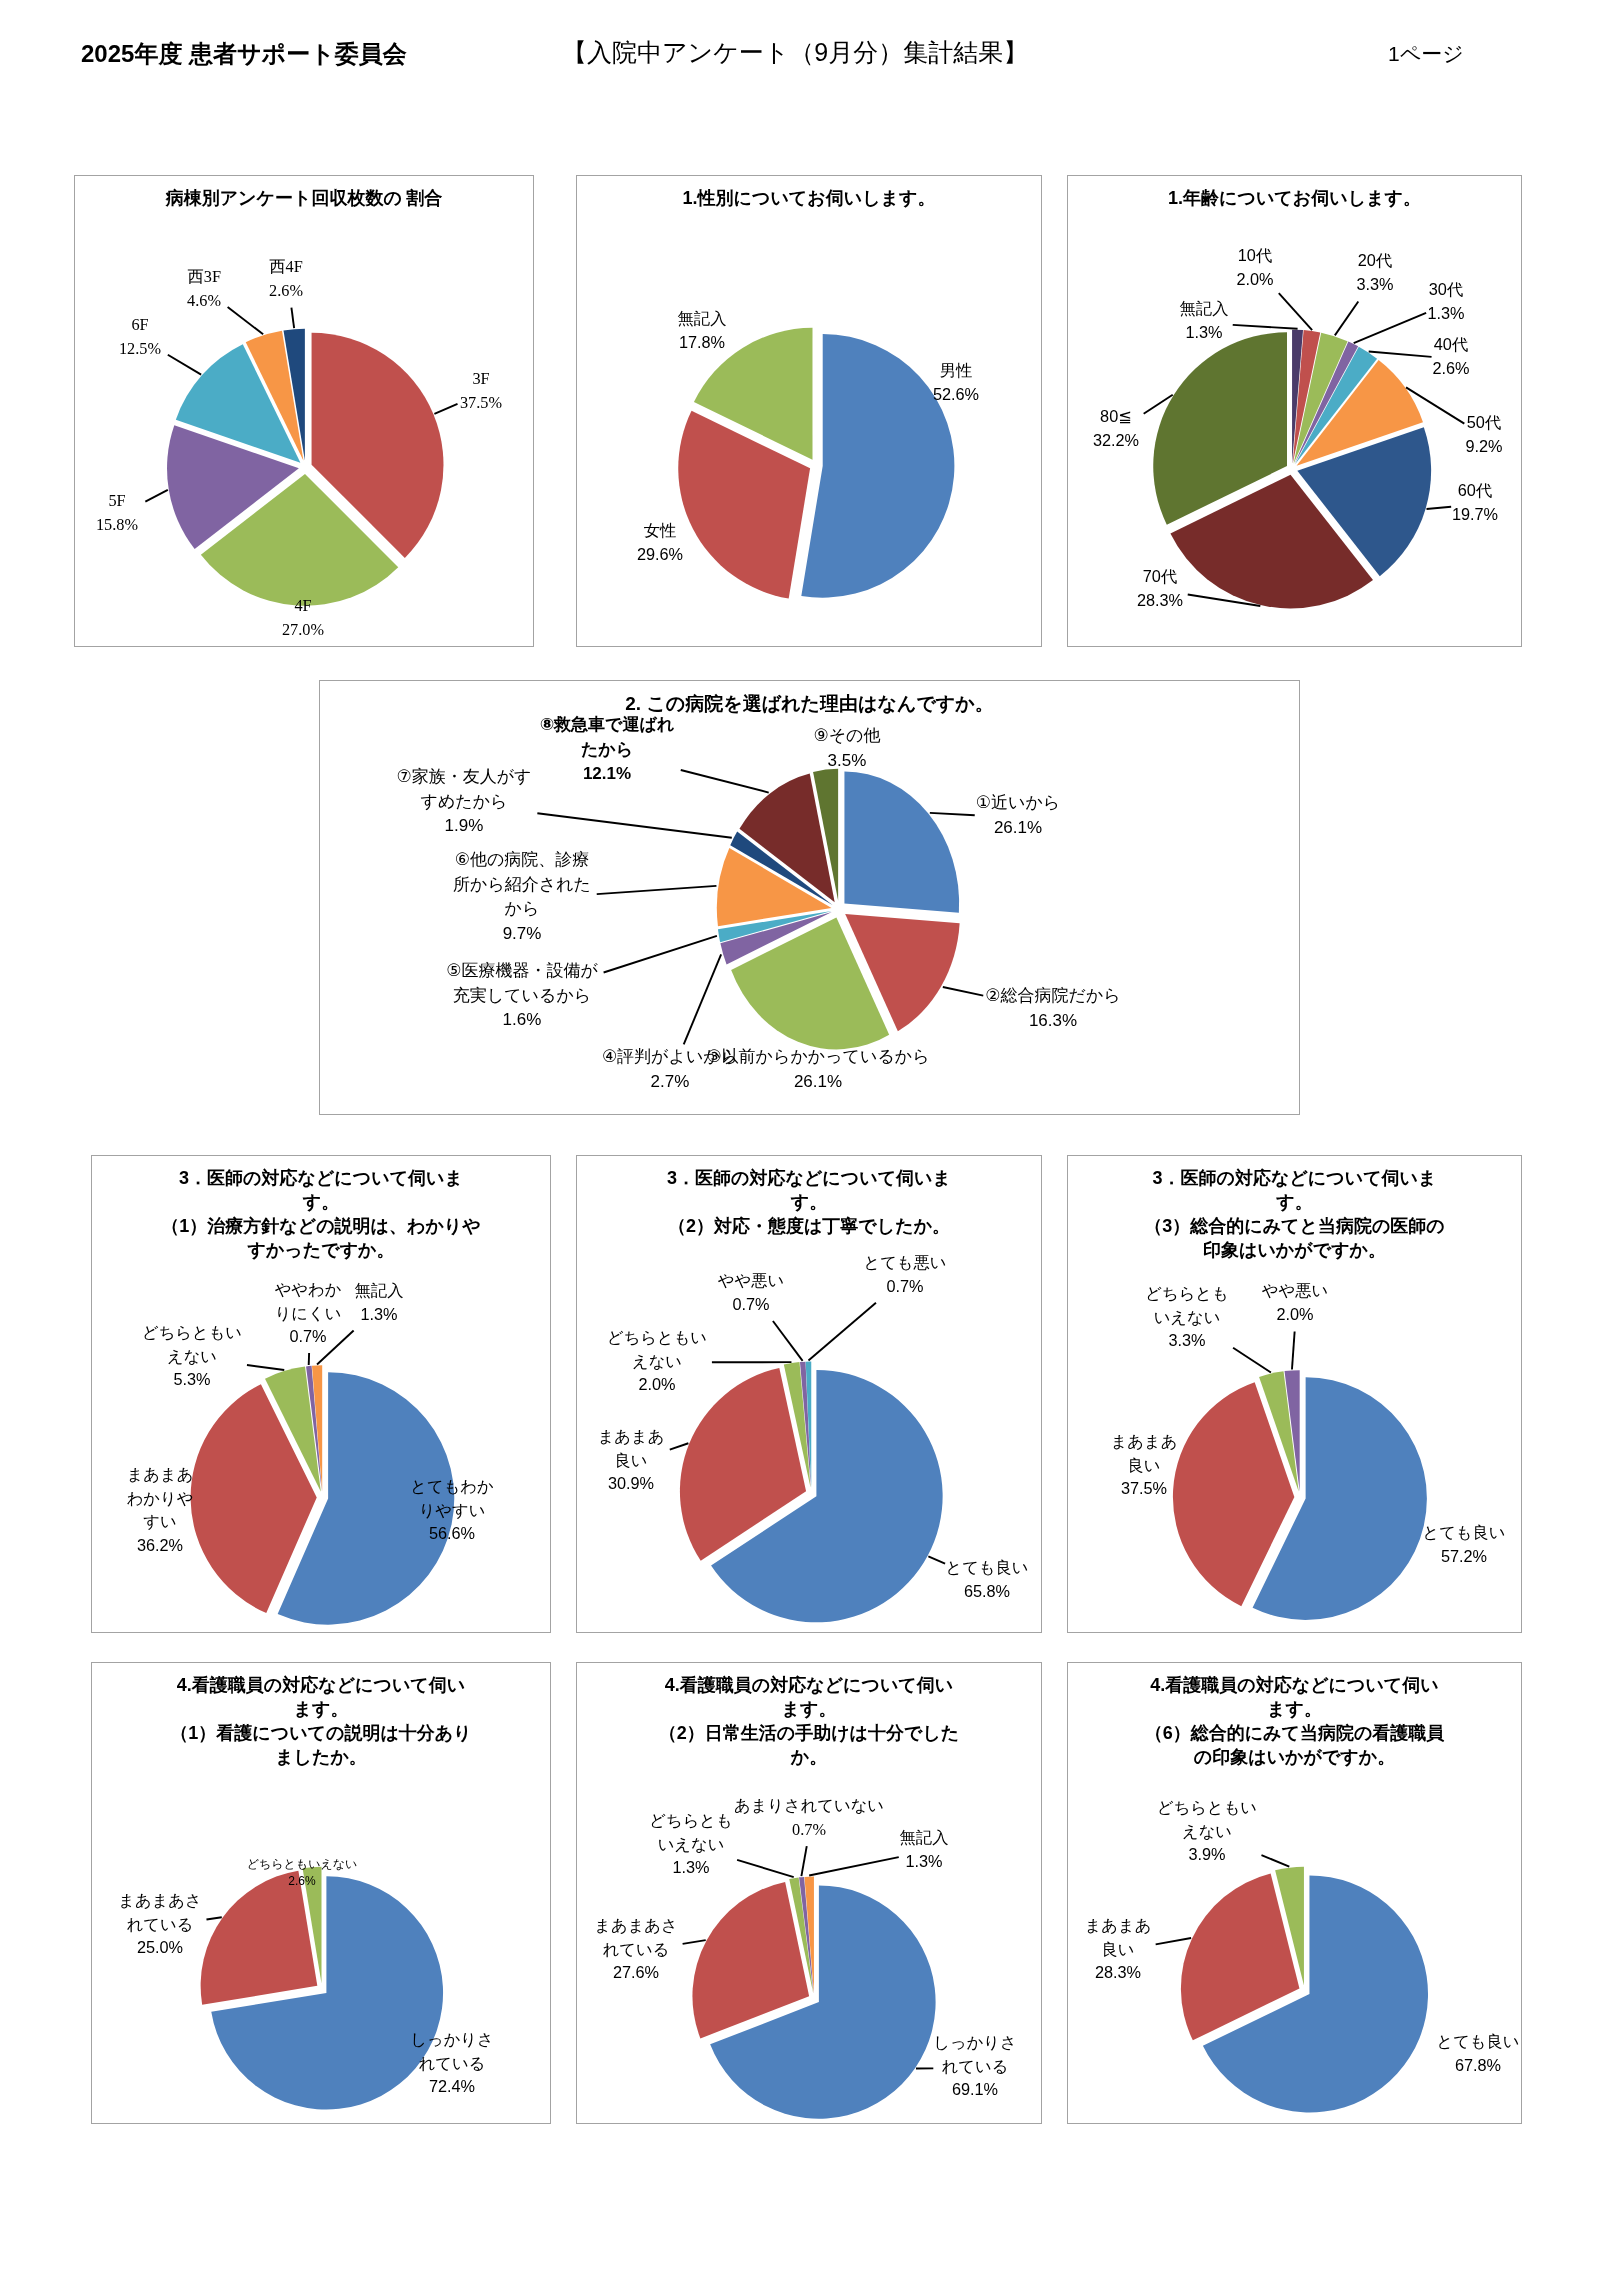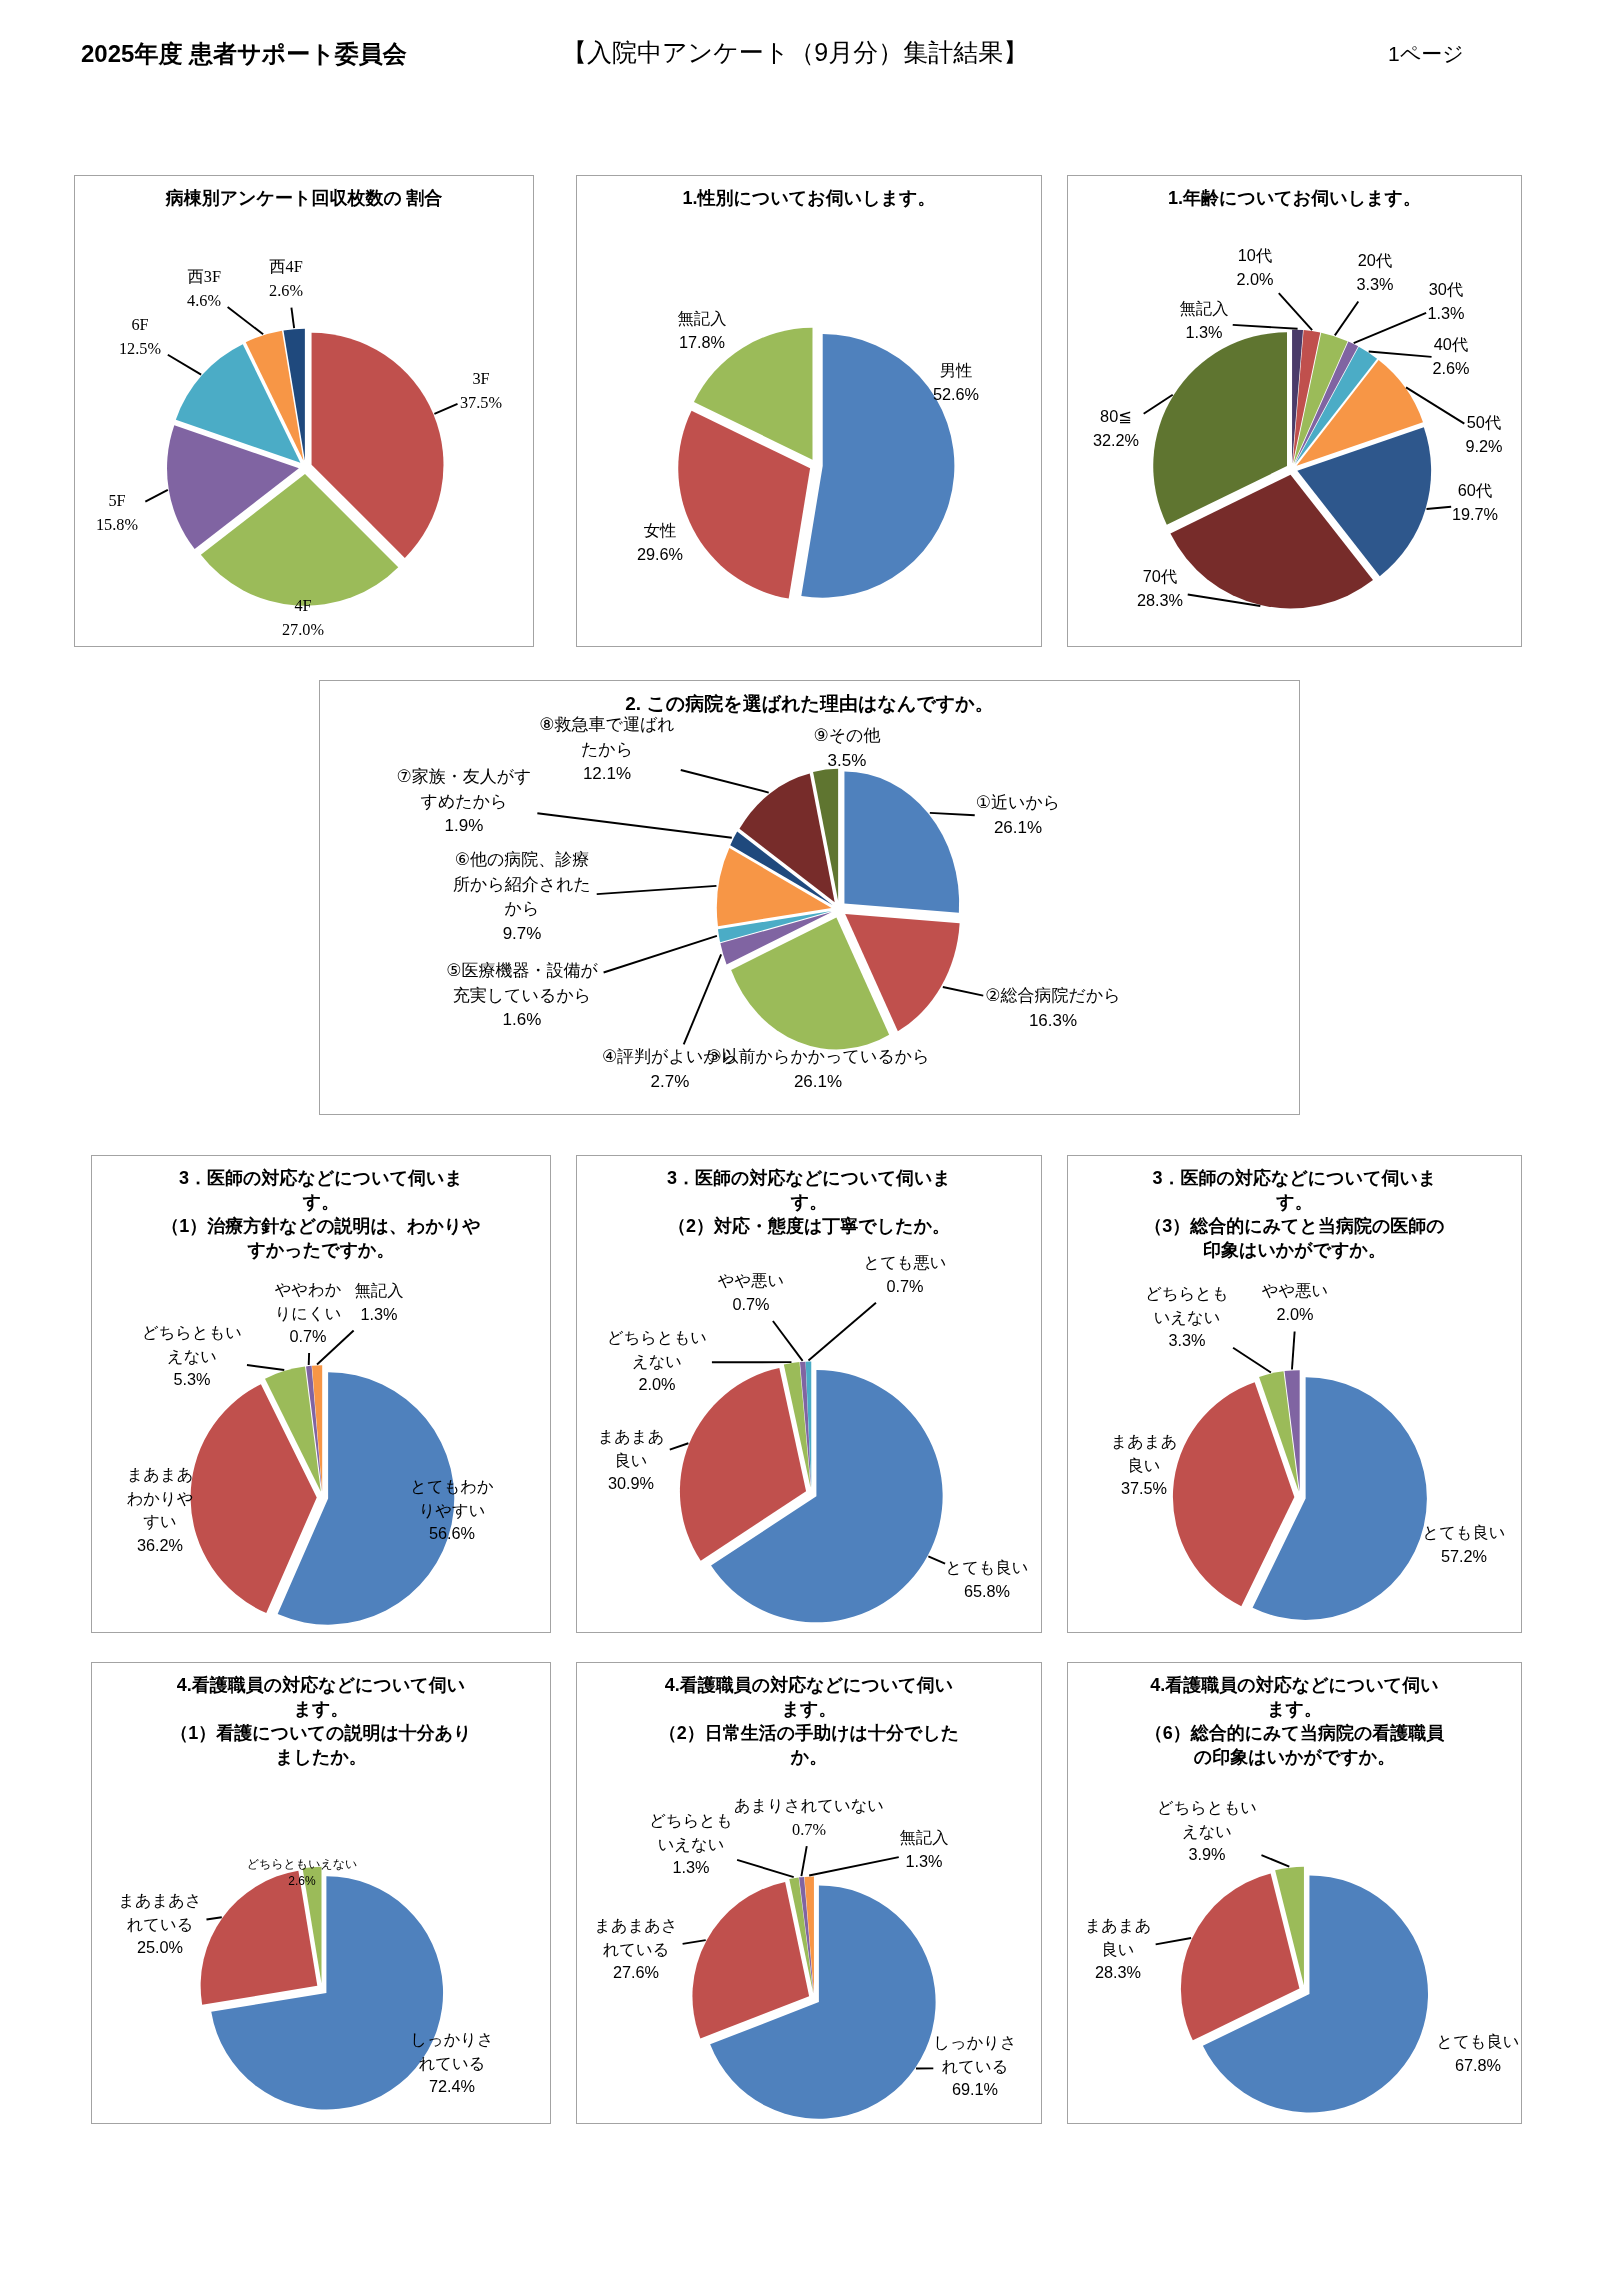--- a/index.html
+++ b/index.html
@@ -198,21 +198,21 @@
           <div>⑥他の病院、診療</div>
           <div>所から紹介された</div>
           <div>から</div>
           <div>9.7%</div>
         </div>
         <div class="plabel" style="left: 144px; top: 121px; font-size: 17px;">
           <div>⑦家族・友人がす</div>
           <div>すめたから</div>
           <div>1.9%</div>
         </div>
-        <div class="plabel" style="left: 287px; top: 69px; font-size: 17px;">
+        <div class="plabel" style="left: 287px; top: 69px; font-size: 17px; font-weight: bold;">
           <div>⑧救急車で運ばれ</div>
           <div>たから</div>
           <div>12.1%</div>
         </div>
         <div class="plabel" style="left: 527px; top: 68px; font-size: 17px;">
           <div>⑨その他</div>
           <div>3.5%</div>
         </div>
       </div>
       <div class="chart" style="left: 91px; top: 1155px; width: 460px; height: 478px;">

